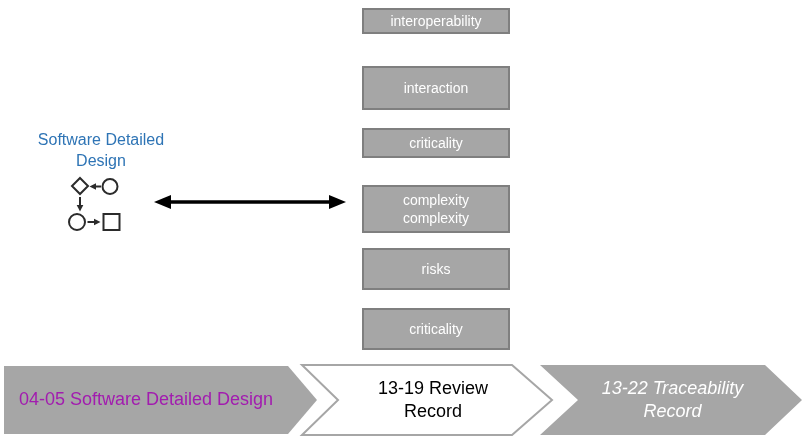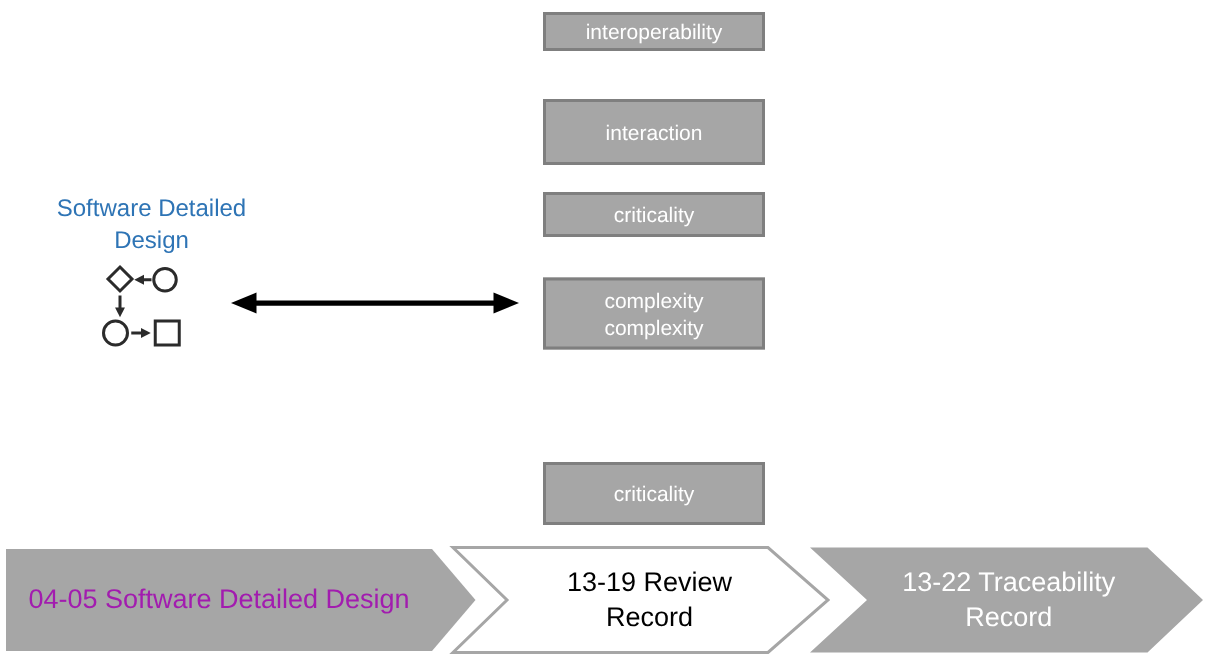--- a/index.html
+++ b/index.html
@@ -78,21 +78,21 @@
     height: 68px;
     display: flex;
     align-items: center;
     justify-content: center;
     text-align: center;
     font-size: 18px;
     line-height: 1.3;
   }
   .step-label-1 { left: 4px;   width: 284px; color: #a21caf; }
   .step-label-2 { left: 358px; width: 150px; color: #000000; text-align: center; }
-  .step-label-3 { left: 590px; width: 165px; color: #ffffff; }
+  .step-label-3 { left: 590px; width: 165px; color: #ffffff; font-style: italic; }
 </style>
 </head>
 <body>
 
 <div class="canvas">
 
   <div class="source-label">Software Detailed Design</div>
 
   <svg class="flow-icon" width="70" height="64" viewBox="0 0 70 64">
     <polygon class="shape" points="20,6 28,14 20,22 12,14"></polygon>
@@ -110,20 +110,21 @@
   <svg class="connector-arrow" width="200" height="24" viewBox="0 0 200 24">
     <line x1="16" y1="12" x2="184" y2="12"></line>
     <polygon points="4,12 21,5 21,19"></polygon>
     <polygon points="196,12 179,5 179,19"></polygon>
   </svg>
 
   <div class="check-box cb1">interoperability</div>
   <div class="check-box cb2">interaction</div>
   <div class="check-box cb3">criticality</div>
   <div class="check-box cb4">complexity complexity</div>
+  <div class="check-box cb5">risks</div>
   <div class="check-box cb6">criticality</div>
 
   <svg class="chevron-band" width="812" height="76" viewBox="0 0 812 76">
     <polygon class="chevron-filled" points="4,3 288,3 317,37 288,71 4,71"></polygon>
     <polygon class="chevron-outlined" points="302,2 512,2 552,37 512,72 302,72 338,37"></polygon>
     <polygon class="chevron-filled" points="540,2 765,2 802,37 765,72 540,72 578,37"></polygon>
   </svg>
   <div class="step-label step-label-1">04-05 Software Detailed Design</div>
   <div class="step-label step-label-2">13-19 Review Record</div>
   <div class="step-label step-label-3">13-22 Traceability Record</div>

